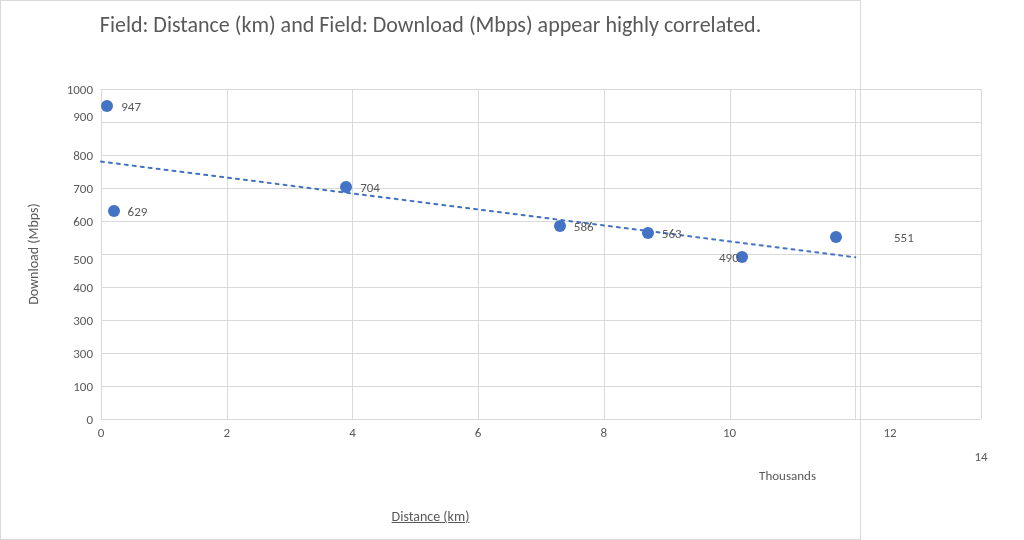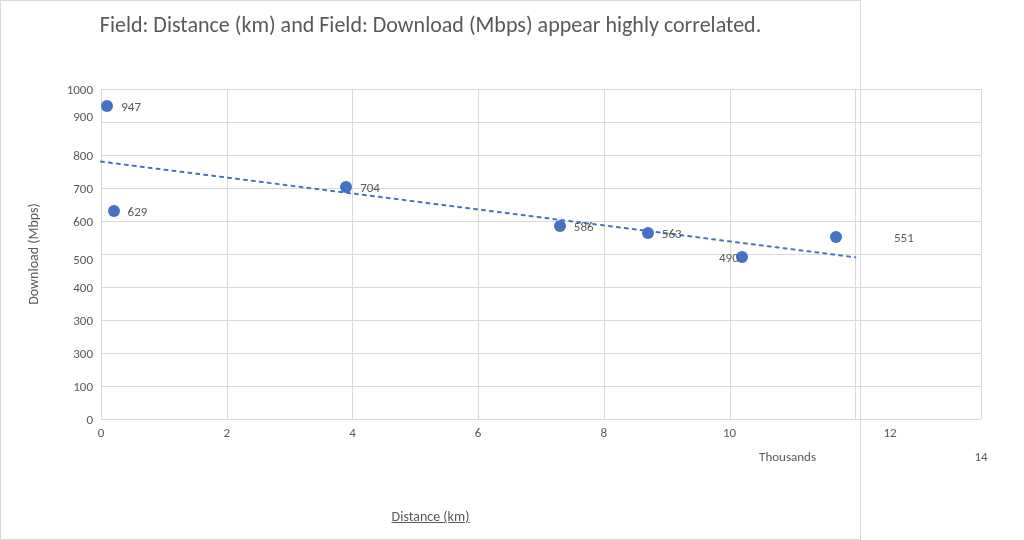--- a/index.html
+++ b/index.html
@@ -85,20 +85,21 @@
     left: 50%;
     transform: translateX(-50%);
     font-size: 14px;
     color: #595959;
     text-decoration: underline;
   }
   .thousands-label {
     position: absolute;
     font-size: 13px;
     color: #595959;
+    margin-top: 19px;
   }
   .point {
     position: absolute;
     width: 12px;
     height: 12px;
     background: #4472c4;
     border-radius: 50%;
     transform: translate(-50%, -50%);
   }
   .point-label {

